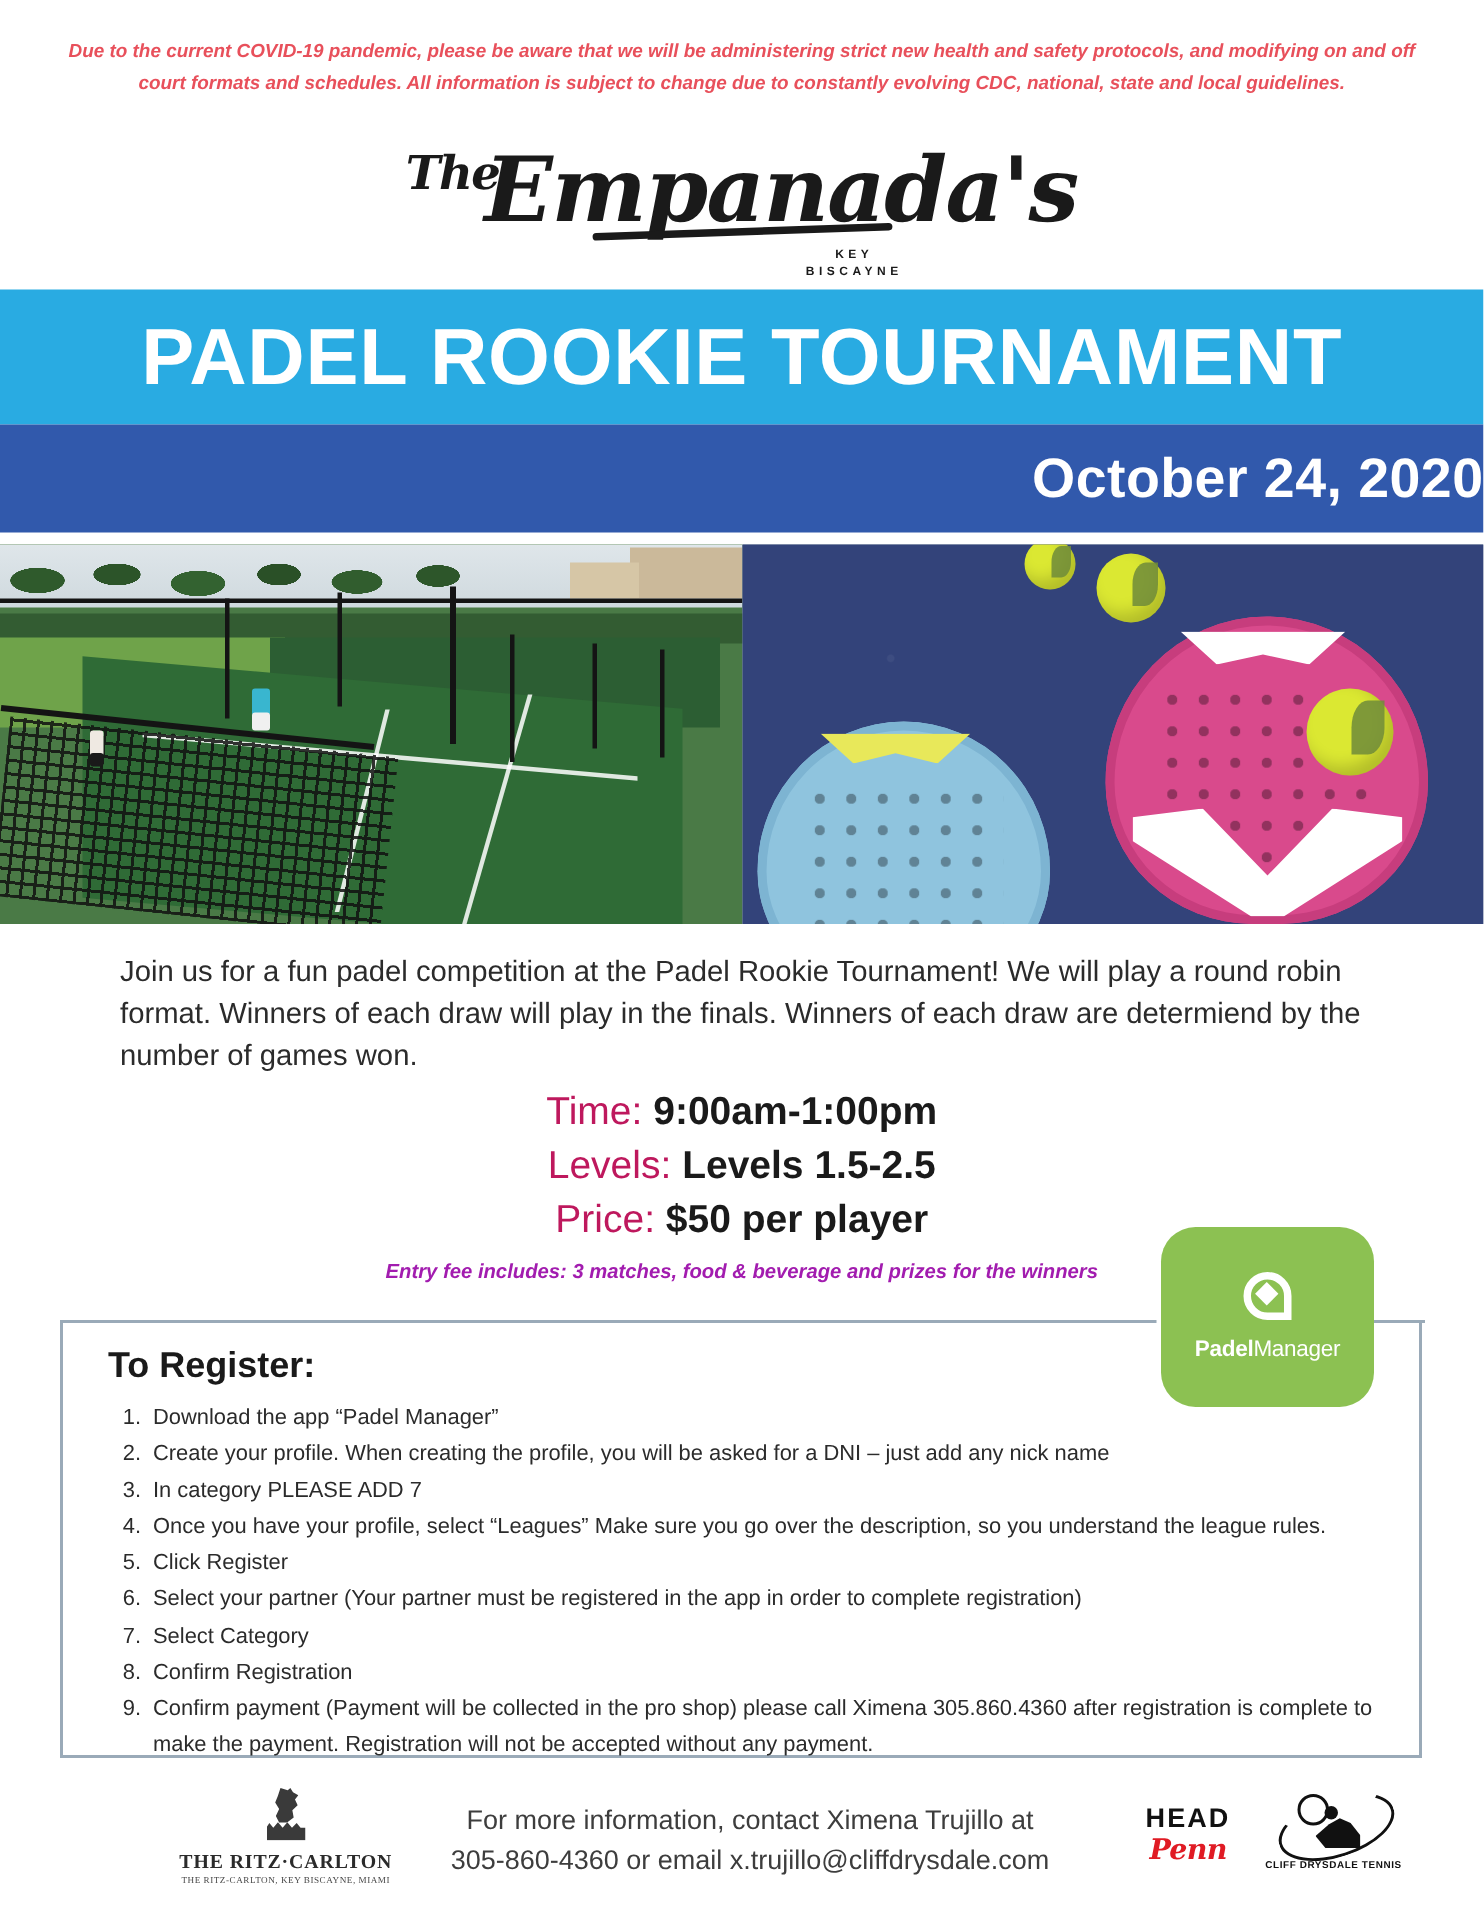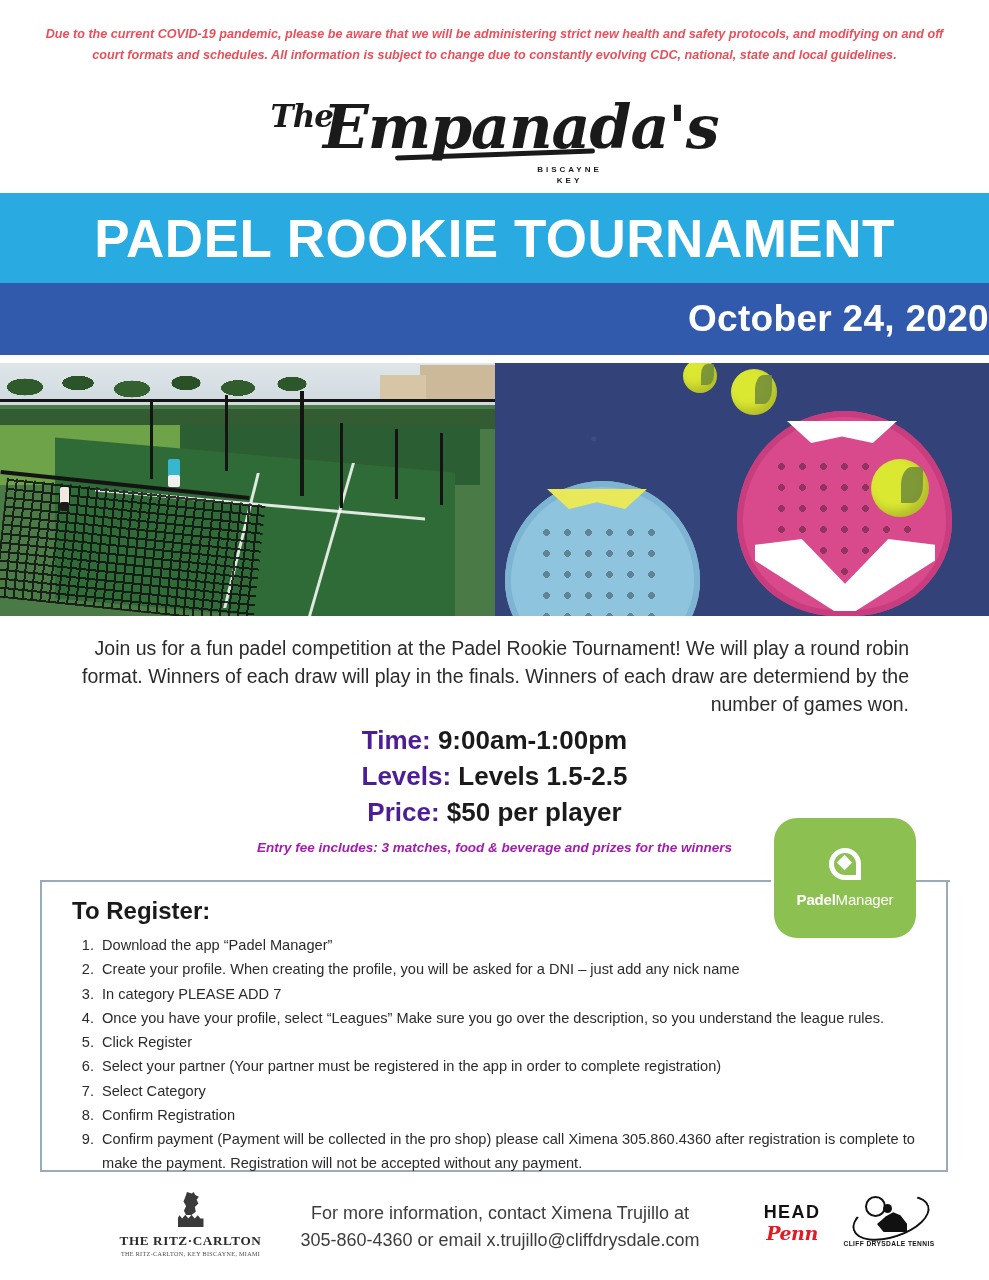--- a/index.html
+++ b/index.html
@@ -129,27 +129,27 @@
     background-image:radial-gradient(circle, rgba(0,0,0,.33) 0 3.2px, transparent 3.6px);
     background-size:21px 21px;}
   .chev{position:absolute;}
   .ball{position:absolute;border-radius:50%;background:#dbe832;box-shadow:inset -6px -6px 10px rgba(0,0,0,.18);}
   .ball::after{content:"";position:absolute;left:52%;top:14%;width:38%;height:62%;
     border-radius:50% 0 50% 0;background:#6e8b3a;opacity:.85;}
 
   
   .desc{
     position:absolute;left:80px;top:634px;width:829px;
-    text-align:right;font-size:19.5px;line-height:28px;color:#2b2b2b;
+    text-align:left;font-size:19.5px;line-height:28px;color:#2b2b2b;
   }
 
   
   .details{position:absolute;left:0;top:724px;width:989px;text-align:center;}
   .detail-row{font-size:26px;line-height:33px;font-weight:bold;color:#1a1a1a;margin-bottom:3px;}
-  .detail-label{color:#4c1d95;font-weight:bold;}
+  .detail-label{color:#be185d;font-weight:normal;}
   .entry-note{
     position:absolute;left:0;top:840px;width:989px;text-align:center;
     font-style:italic;font-size:13.5px;color:#a21caf;font-weight:600;
   }
 
   
   .pm-badge{
     position:absolute;left:774px;top:818px;width:142px;height:120px;
     background:#8CC152;
     display:flex;flex-direction:column;align-items:center;justify-content:center;border-radius:23px;
@@ -249,22 +249,22 @@
 <div class="page">
 
   <div class="covid">Due to the current COVID-19 pandemic, please be aware that we will be administering strict new health and safety protocols, and modifying on and off court formats and schedules. All information is subject to change due to constantly evolving CDC, national, state and local guidelines.</div>
 
   <div class="logo-wrap">
     <div class="logo-script">
       <span class="the">The</span><span>Empanada's</span>
     </div>
     <div class="logo-underline"></div>
     <div class="logo-sub">
+      <div>KEY</div>
       <div>BISCAYNE</div>
-      <div>KEY</div>
     </div>
   </div>
 
   <div class="band-light">
     <div class="t">PADEL ROOKIE TOURNAMENT</div>
   </div>
   <div class="band-dark">
     <div class="t">October 24, 2020</div>
   </div>
 

